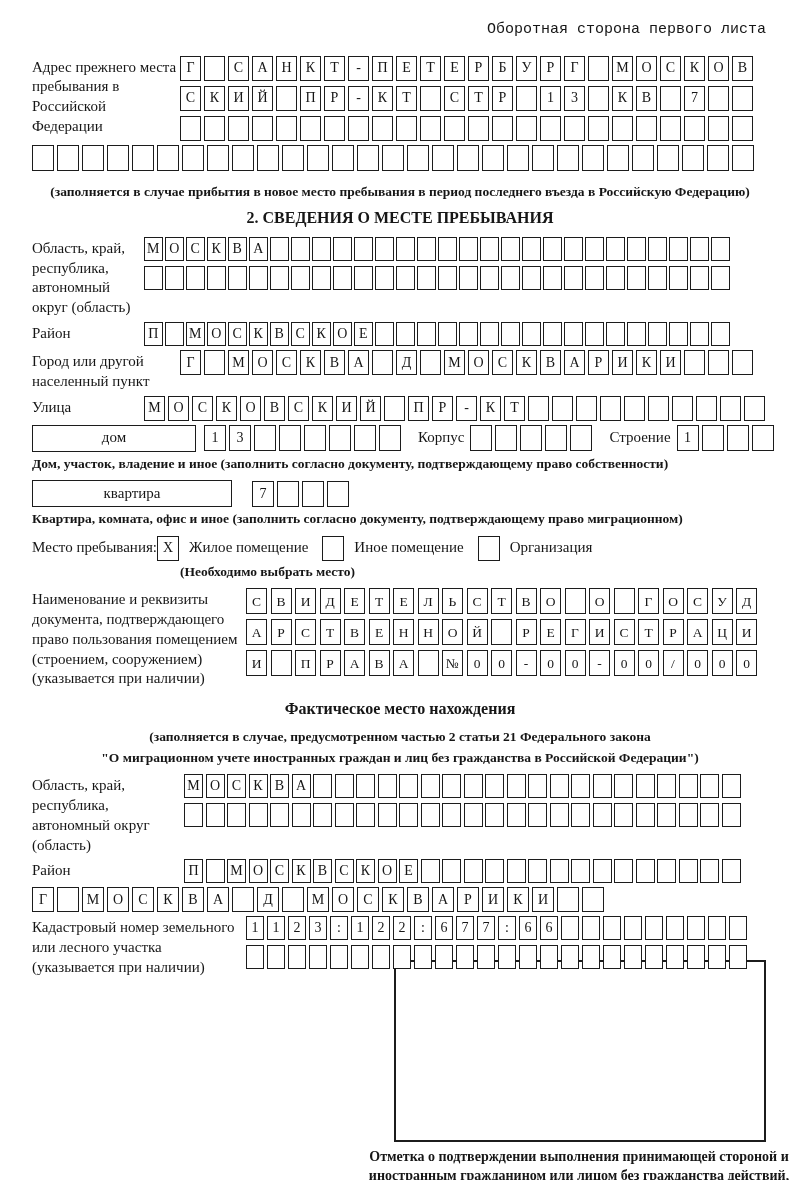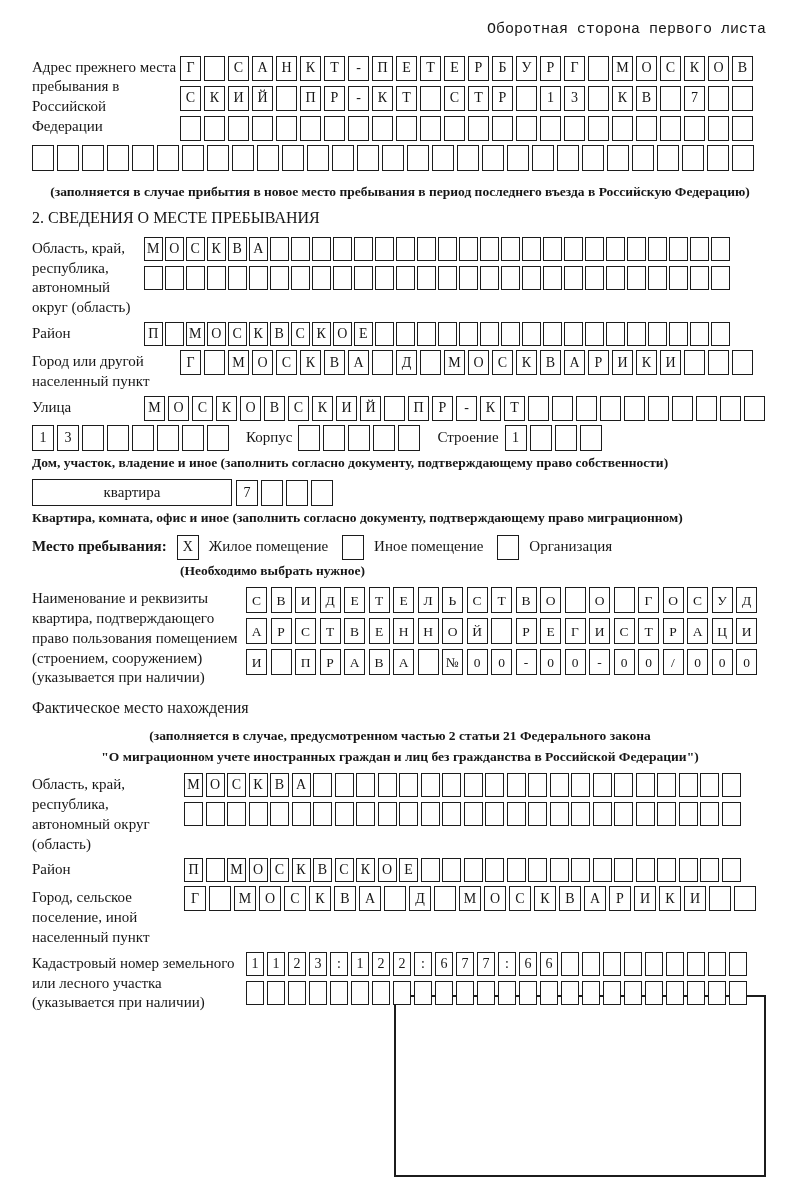--- a/index.html
+++ b/index.html
@@ -31,41 +31,41 @@
   .bx-md   .cell { width:16.5px; height:22px; margin-right:2.5px; }
   .bx-city .cell { width:19px; height:23px; margin-right:3px; }
   .bx-doc  .cell { width:19px; height:24px; margin-right:3.5px; font-size:13.5px; }
   .bx-low  .cell { width:17px; height:22px; margin-right:2.5px; }
   .bx-lct  .cell { width:20px; height:23px; margin-right:3px; }
   .bx-cad  .cell { width:16px; height:22px; margin-right:3px; }
 
   .caption { font-weight:bold; font-size:13.5px; margin:2px 0 8px 0; }
   .caption.center { text-align:center;margin-top:12px; }
 
-  .sec-title { font-weight:normal; font-size:16px; margin:4px 0 8px 0; }
+  .sec-title { text-align:center; font-weight:bold; font-size:16px; margin:4px 0 8px 0; }
 
   
   .inline-row { display:flex; align-items:center; margin:2px 0 3px 0; }
   .widebox {
     border:1.5px solid #1c1c1c; height:25px; display:flex;
     align-items:center; justify-content:center; flex:0 0 auto; font-size:15px;
   }
   .housebox { width:162px; margin-right:8px; }
-  .aptbox  { width:198px; margin-right:4px; }
+  .aptbox  { width:198px; margin-right:20px; }
   .inline-row .inlabel { margin:0 6px 0 14px; }
   .inline-row .boxes { margin-bottom:0; }
 
   
   .place-row { display:flex; align-items:center; margin:6px 0 2px 0; }
   .checkbox {
     width:20px; height:23px; border:1.5px solid #1c1c1c; display:inline-flex;
     align-items:center; justify-content:center; font-size:14px; flex:0 0 auto;
   }
   .place-row .opt-label { margin:0 14px 0 10px; }
-  .place-row .lead { margin-right:10px;font-weight:bold; }
+  .place-row .lead { margin-right:0; }
   .choose-note { font-weight:bold; font-size:13.5px; margin:2px 0 8px 148px; }
 
   .actual-note { text-align:center; font-weight:bold; font-size:13.5px; margin:0 0 3px 0; }
 
   
   .stamp-wrap { margin:-22px 0 0 362px; }
   .stamp-box { width:368px; height:178px; border:2px solid #1c1c1c; background:#fff; }
   .stamp-caption {
     width:430px; margin:6px 0 0 -30px; text-align:center;
     font-weight:bold; font-size:14px; line-height:1.35;
@@ -358,20 +358,21 @@
           <span class="cell"></span>
           <span class="cell"></span>
           <span class="cell"></span>
           <span class="cell"></span>
           <span class="cell"></span>
         </div>
     </div>
   </div>
 
   <div class="inline-row">
+    <div class="widebox housebox">дом</div>
     <div class="boxes bx-full">
         <span class="cell">1</span>
         <span class="cell">3</span>
         <span class="cell"></span>
         <span class="cell"></span>
         <span class="cell"></span>
         <span class="cell"></span>
         <span class="cell"></span>
         <span class="cell"></span>
       </div>
@@ -406,24 +407,24 @@
 
   <div class="place-row">
     <span class="lead">Место пребывания:</span>
     <span class="checkbox">X</span>
     <span class="opt-label">Жилое помещение</span>
     <span class="checkbox"></span>
     <span class="opt-label">Иное помещение</span>
     <span class="checkbox"></span>
     <span class="opt-label">Организация</span>
   </div>
-  <div class="choose-note">(Необходимо выбрать нужное)</div>
-
-  <div class="frow">
-    <div class="flabel w214">Наименование и реквизиты квартира, подтверждающего право пользования помещением (строением, сооружением) (указывается при наличии)</div>
+  <div class="choose-note">(Необходимо выбрать место)</div>
+
+  <div class="frow">
+    <div class="flabel w214">Наименование и реквизиты документа, подтверждающего право пользования помещением (строением, сооружением) (указывается при наличии)</div>
     <div class="rows">
       <div class="boxes bx-doc">
           <span class="cell">С</span>
           <span class="cell">В</span>
           <span class="cell">И</span>
           <span class="cell">Д</span>
           <span class="cell">Е</span>
           <span class="cell">Т</span>
           <span class="cell">Е</span>
           <span class="cell">Л</span>
@@ -584,21 +585,20 @@
           <span class="cell"></span>
           <span class="cell"></span>
           <span class="cell"></span>
           <span class="cell"></span>
           <span class="cell"></span>
         </div>
     </div>
   </div>
 
   <div class="frow">
-    <div class="flabel w152">Город, сельское поселение, иной населенный пункт</div>
     <div class="rows">
       <div class="boxes bx-lct">
           <span class="cell">Г</span>
           <span class="cell"></span>
           <span class="cell">М</span>
           <span class="cell">О</span>
           <span class="cell">С</span>
           <span class="cell">К</span>
           <span class="cell">В</span>
           <span class="cell">А</span>

